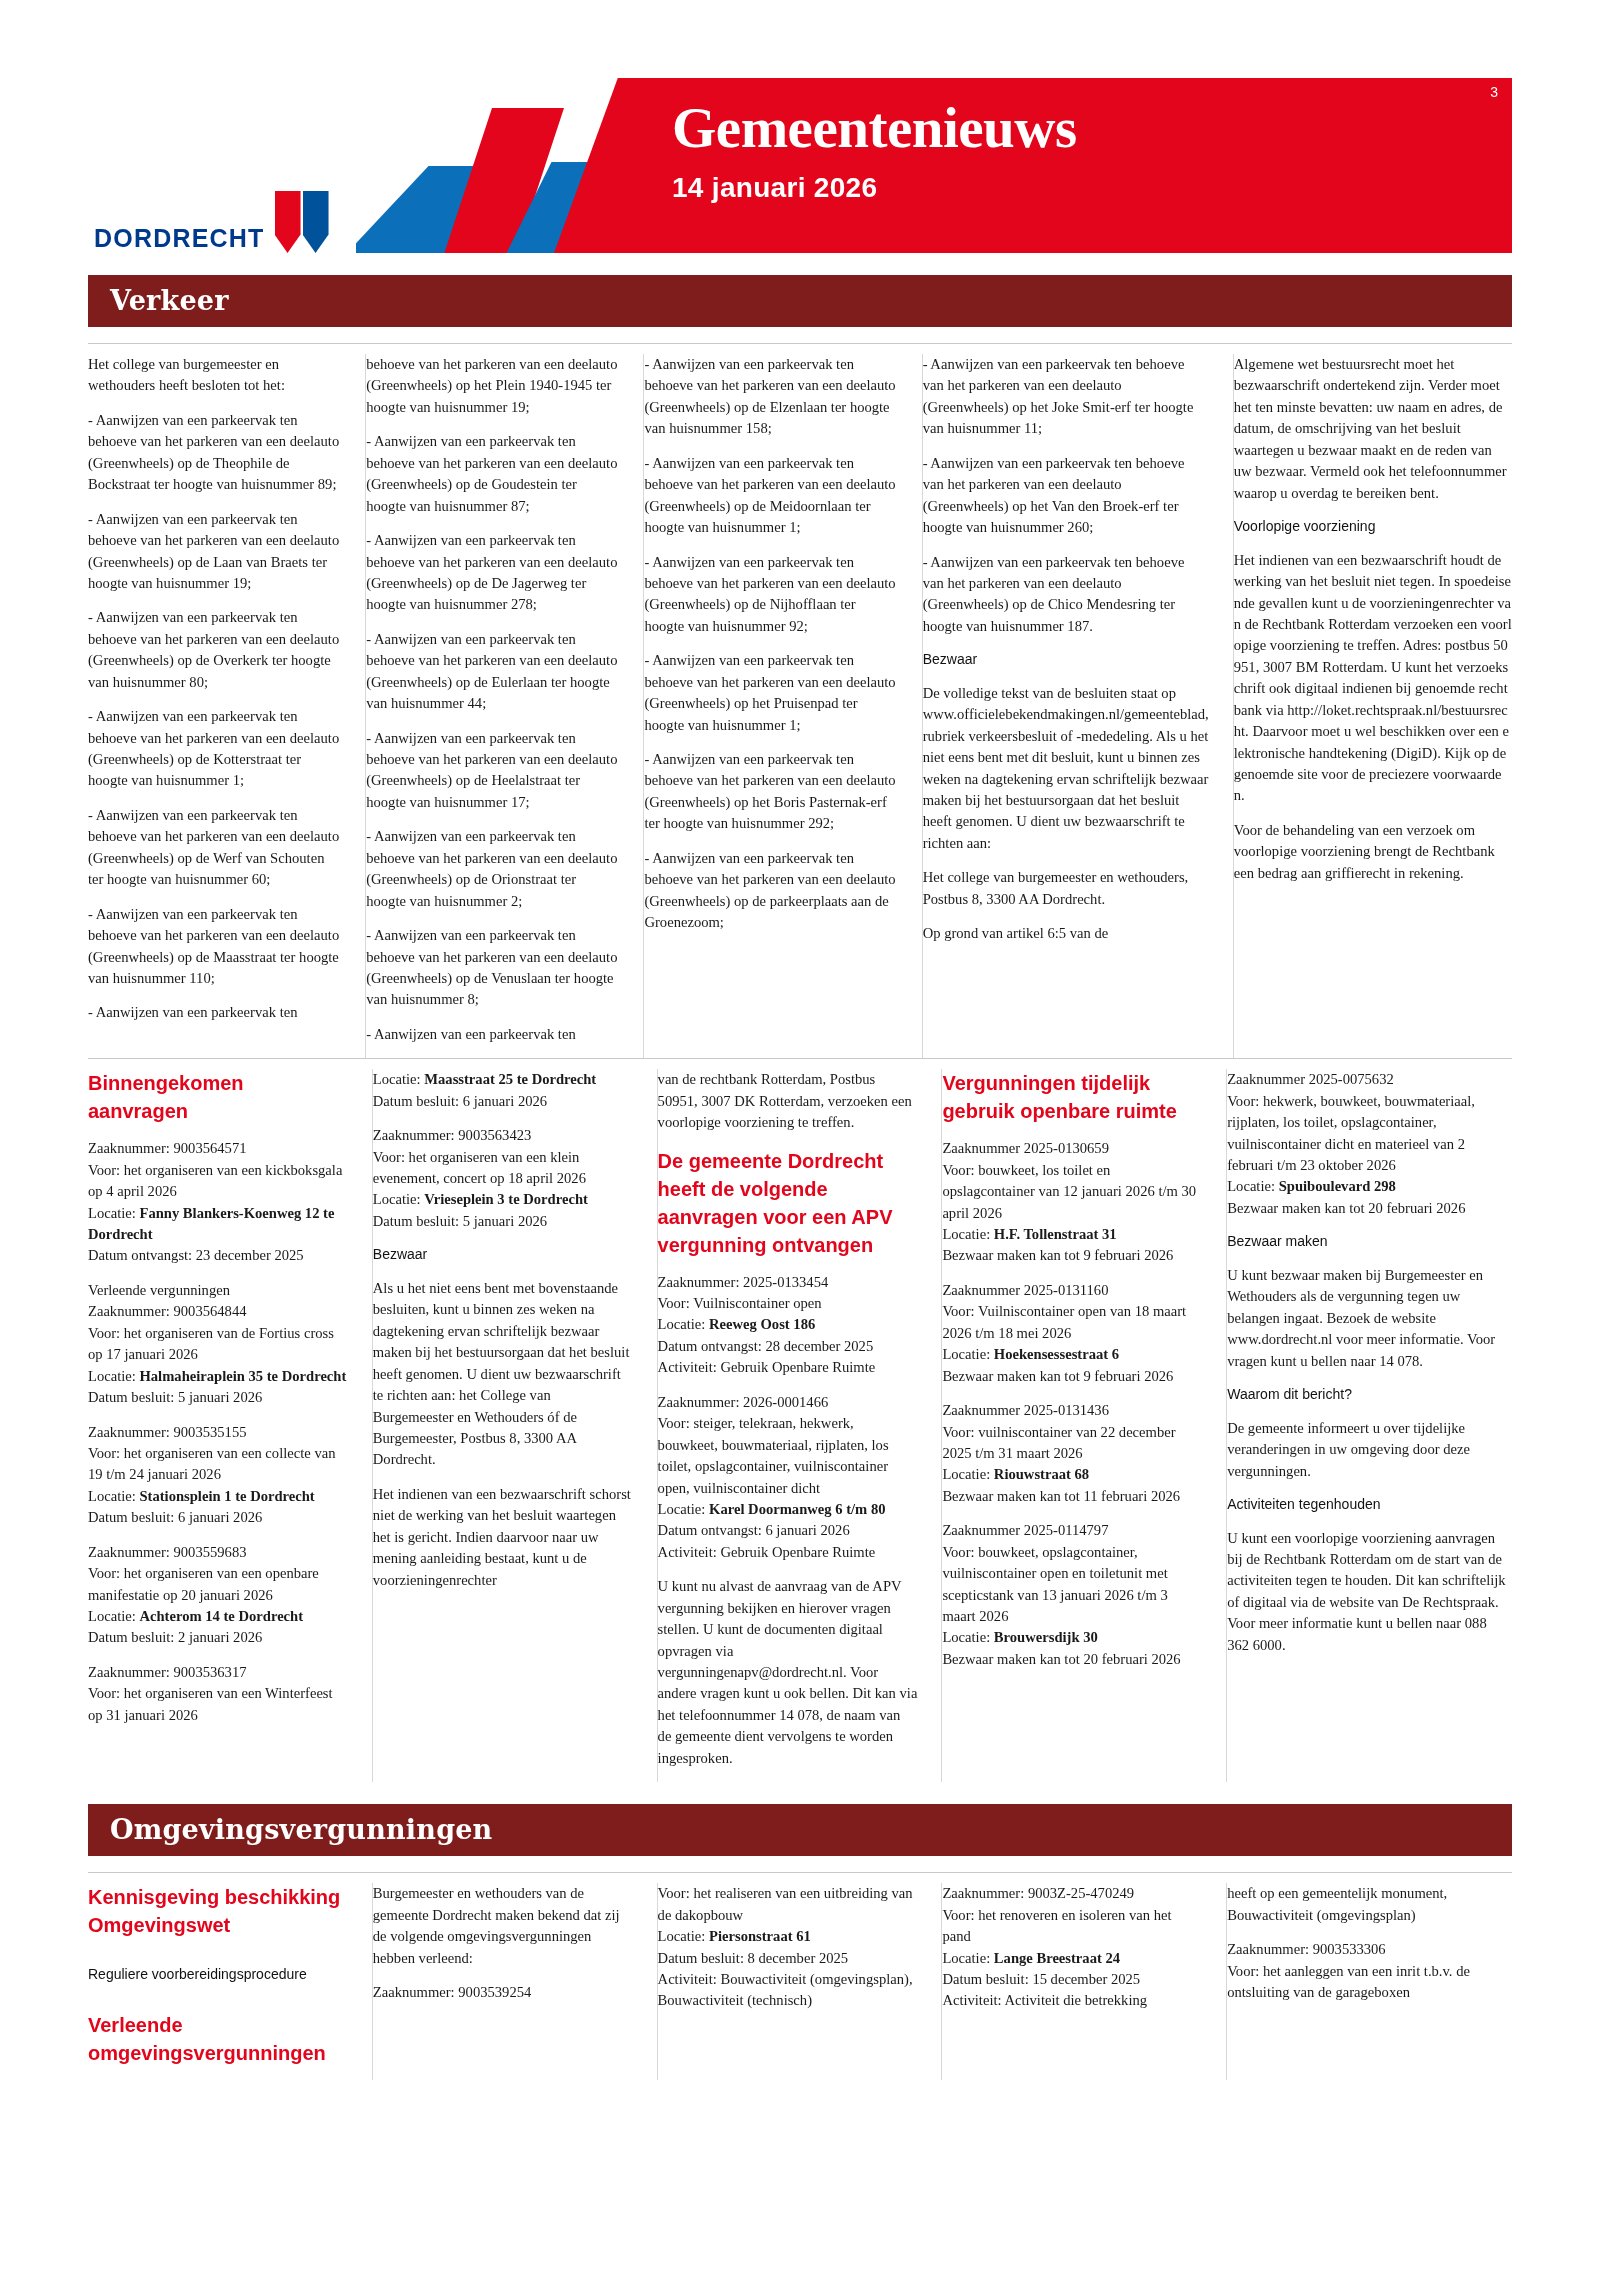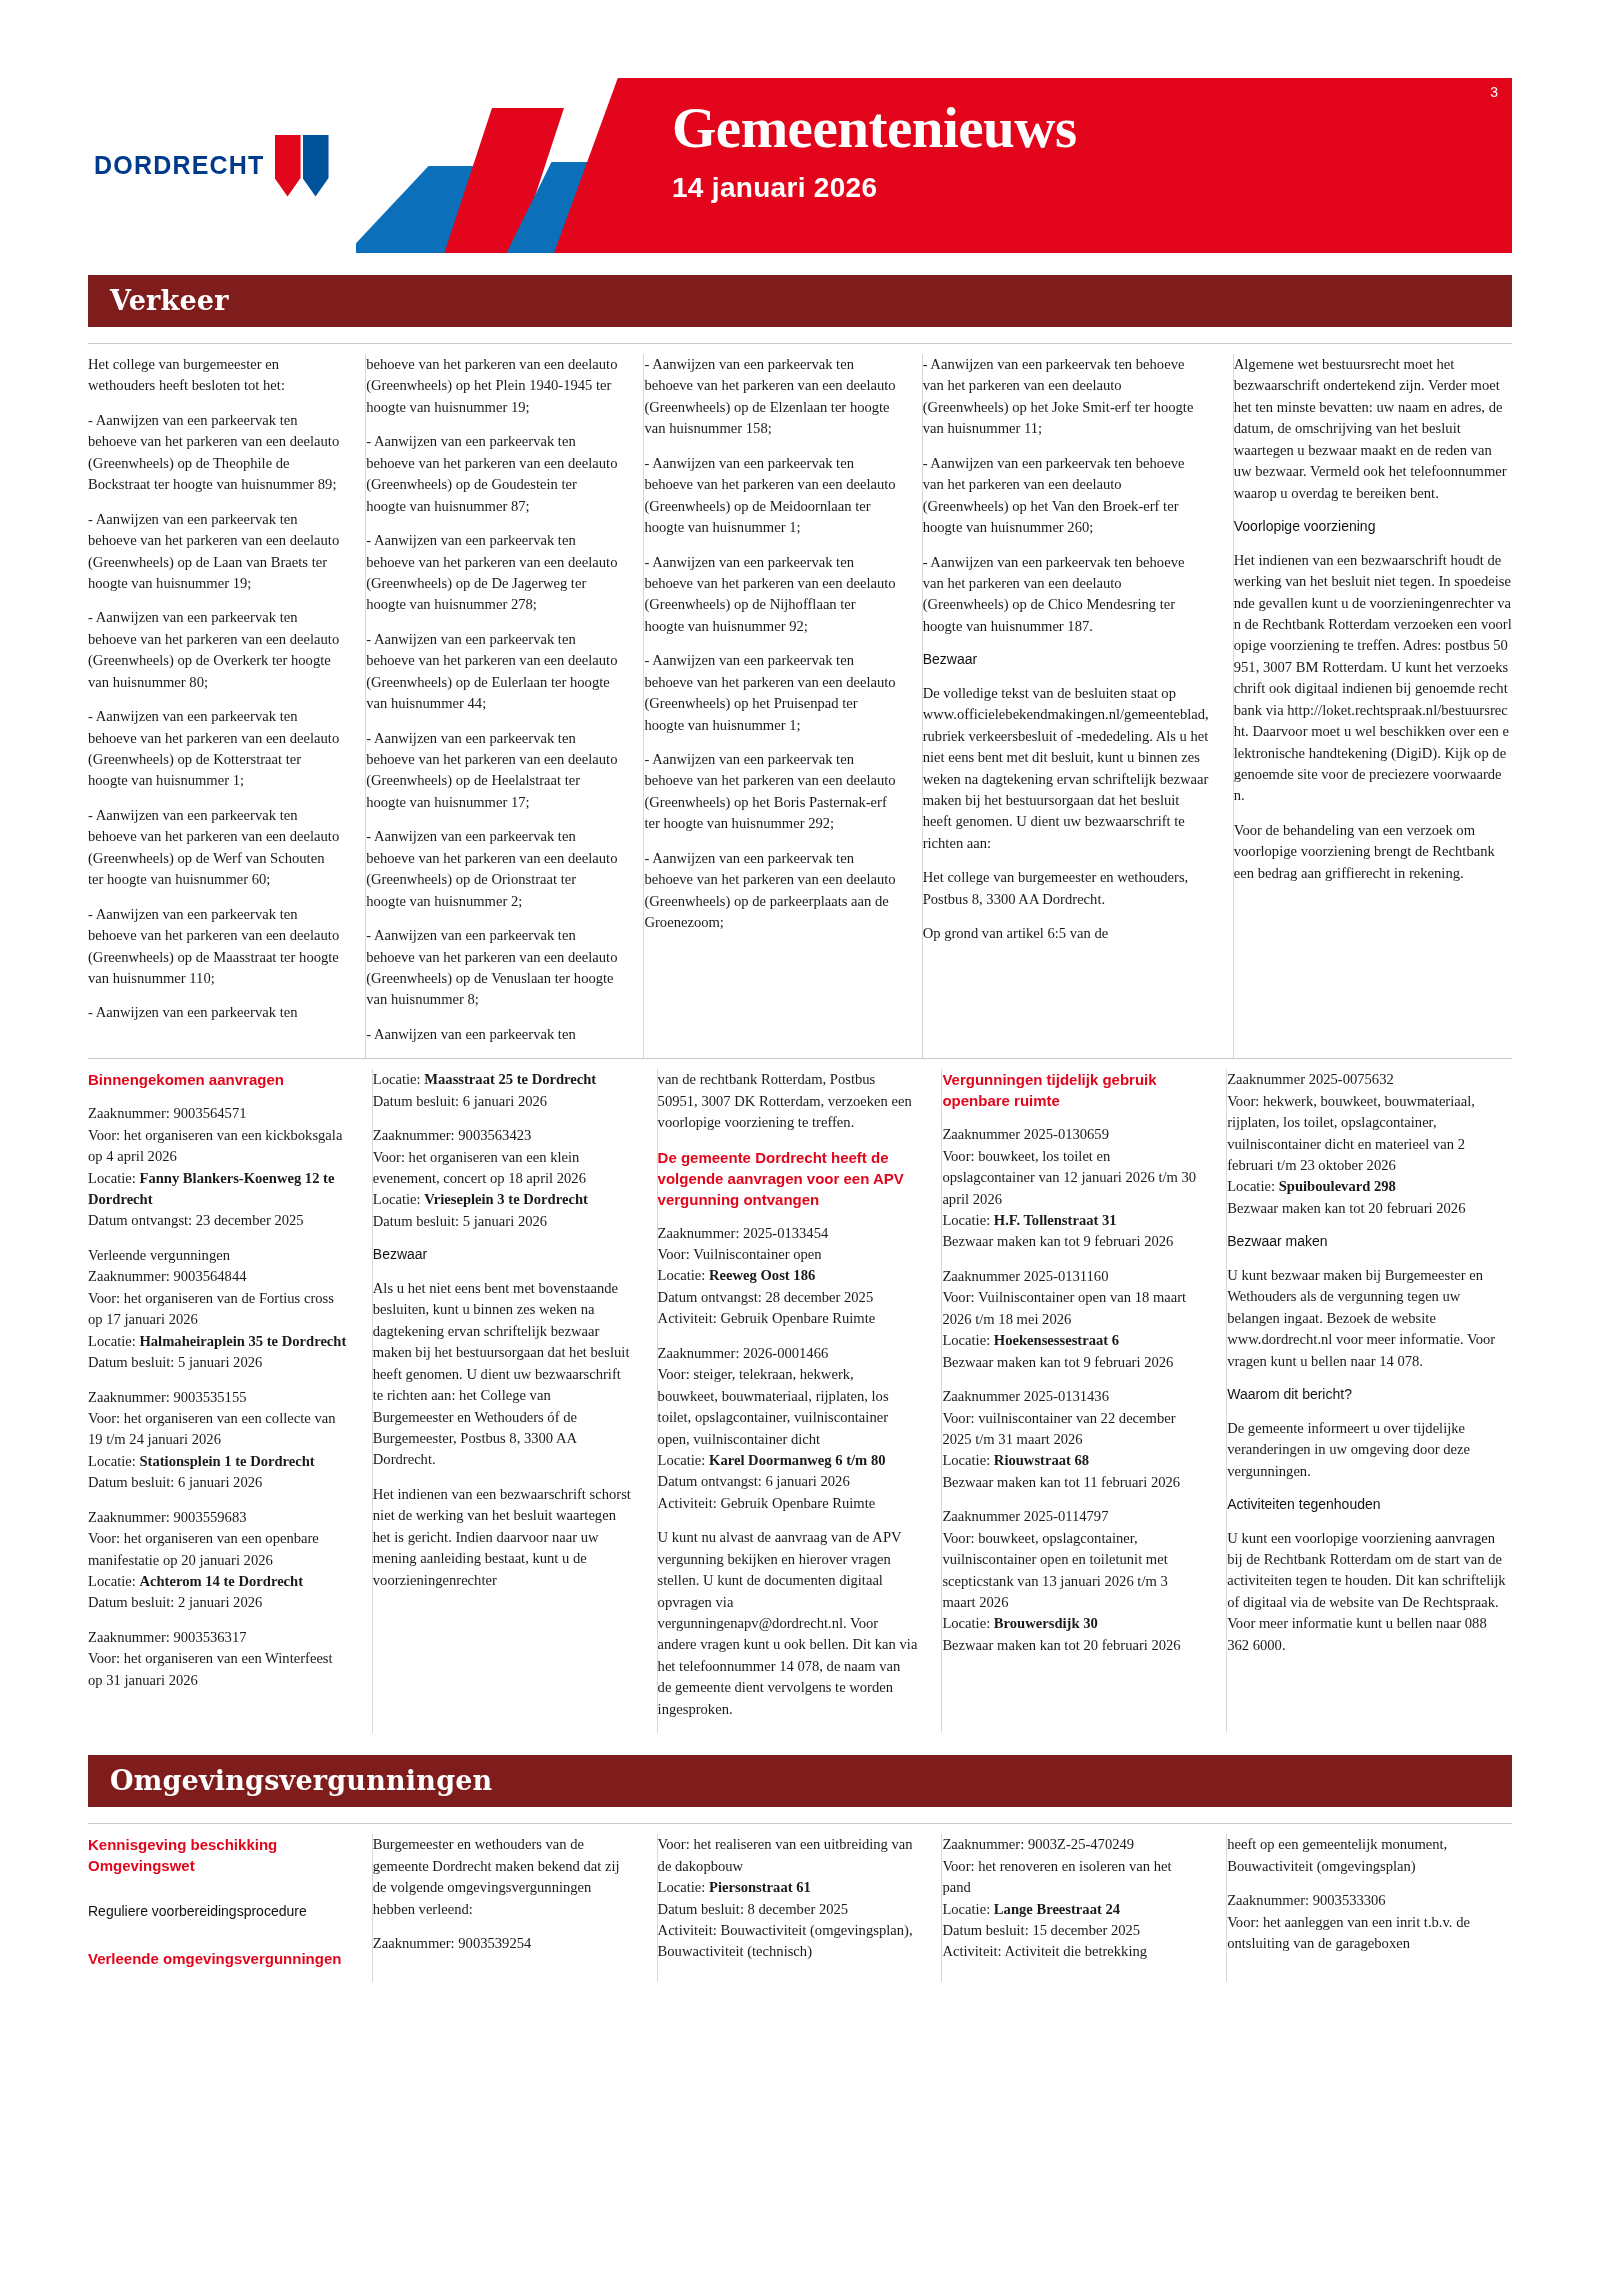--- a/index.html
+++ b/index.html
@@ -22,21 +22,21 @@
   .masthead{
     position:relative;
     height:175px;
     margin:78px 0 0 0;
     display:flex;
     align-items:stretch;
   }
   .logo-block{
     width:268px;
     display:flex;
-    align-items:center;
+    align-items:flex-end;
     padding-left:6px;
     box-sizing:border-box;
   }
   .logo-word{
     font-family:"Liberation Sans", sans-serif;
     font-weight:bold;
     font-size:25px;
     letter-spacing:1.2px;
     color:#003a8c;
   }
@@ -133,21 +133,21 @@
     box-sizing:border-box;
   }
   .col:last-child{border-right:none;padding-right:0;}
   .col p{margin:0 0 13px 0;}
   .col p.block{margin:0 0 0 0;}
   .gap{height:13px;}
   .red-head{
     color:#e3051b;
     font-weight:bold;
     font-family:"Liberation Sans", sans-serif;
-    font-size:15px;
+    font-size:20px;
     line-height:1.4;
     margin:0 0 1px 0;
   }
   .black-head{
     color:#111;
     font-weight:normal;
     font-family:"Liberation Sans", sans-serif;
     font-size:14px;
     line-height:1.4;
     margin:0 0 1px 0;

